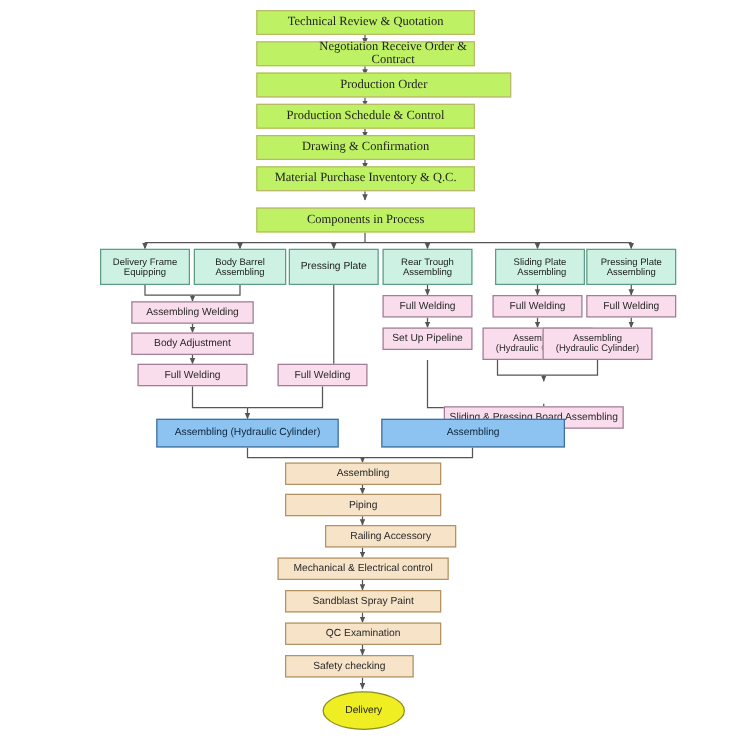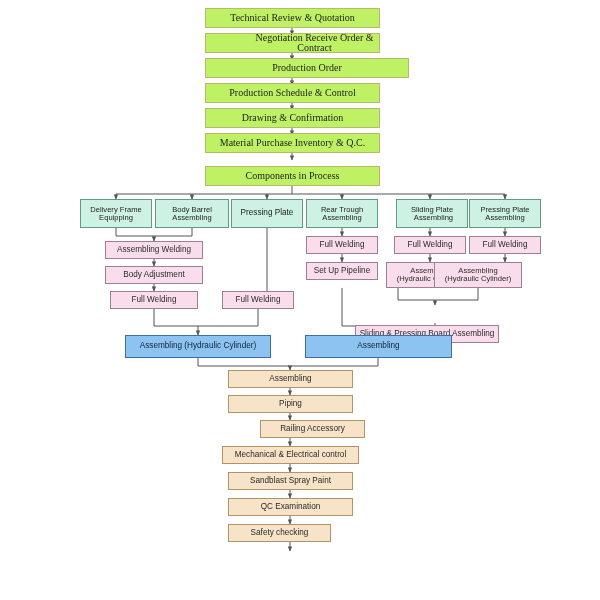--- a/index.html
+++ b/index.html
@@ -270,14 +270,17 @@
   <div class="node t-tan" style="left:228px;top:472px;width:125px;height:18px;">
     <span>Sandblast Spray Paint</span>
   </div>
   <div class="node t-tan" style="left:228px;top:498px;width:125px;height:18px;">
     <span>QC Examination</span>
   </div>
   <div class="node t-tan" style="left:228px;top:524px;width:103px;height:18px;">
     <span>Safety checking</span>
   </div>
 
+  <div class="node t-oval" style="left:258px;top:553px;width:66px;height:31px;">
+    <span>Delivery</span>
+  </div>
 
 </div>
 
 </body></html>

